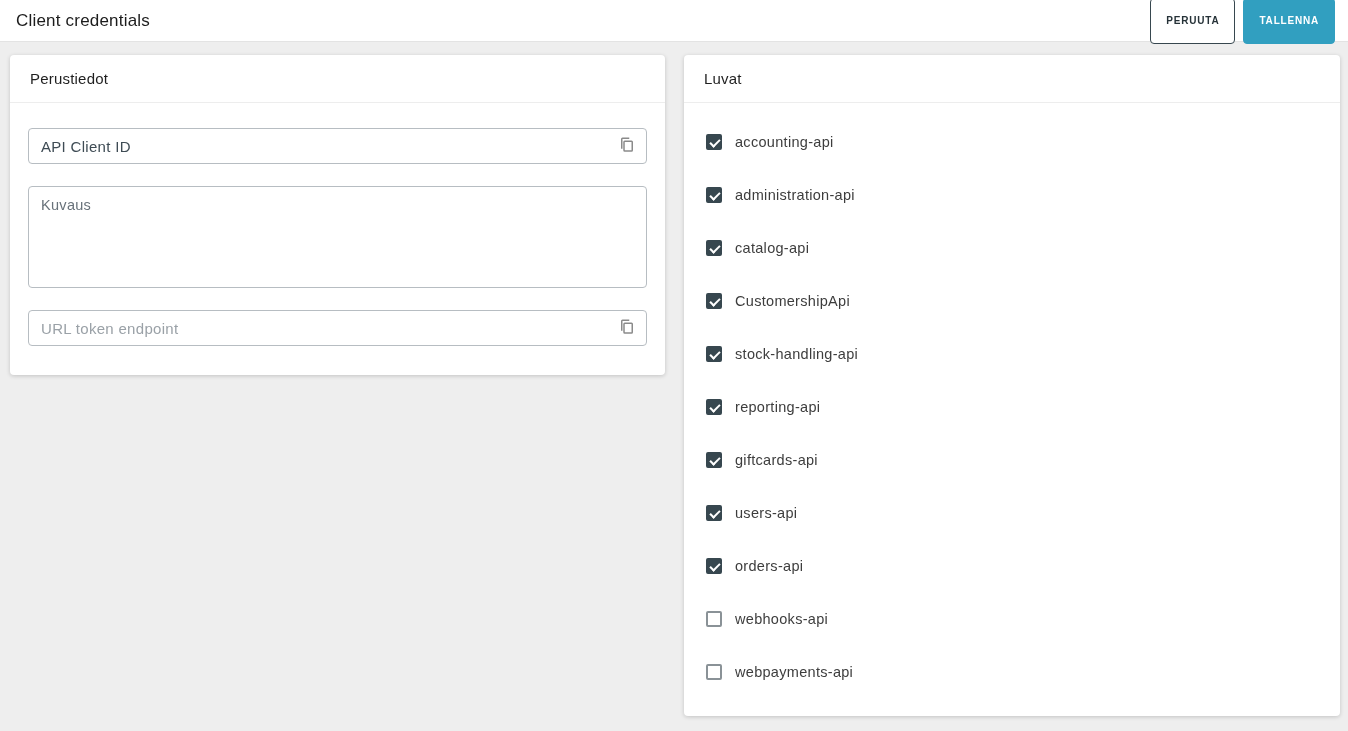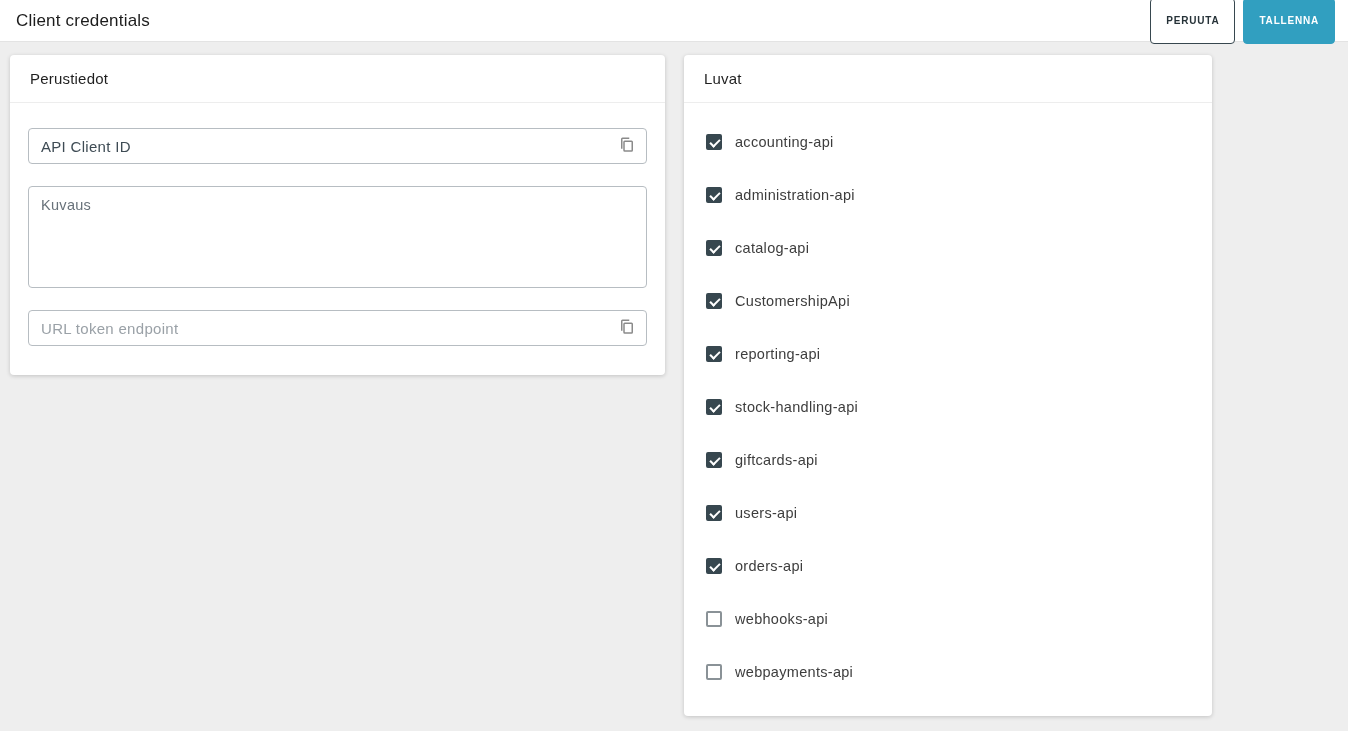--- a/index.html
+++ b/index.html
@@ -58,21 +58,21 @@
     align-items:flex-start;
     gap:19px;
     padding:13px 8px 0 10px;
   }
   .card {
     background:#ffffff;
     border-radius:4px;
     box-shadow:0 1px 4px rgba(0,0,0,0.18);
   }
   .card-basic { width:655px; }
-  .card-perms { width:528px; }
+  .card-perms { width:656px; }
   .card-header {
     height:48px;
     display:flex;
     align-items:center;
     padding:0 20px;
     font-size:15px;
     color:#1f1f1f;
     letter-spacing:0.2px;
     border-bottom:1px solid #ededed;
   }
@@ -230,26 +230,26 @@
           <span class="perm-label">catalog-api</span>
         </div>
 
         <div class="perm-row">
           <span class="checkbox checked"></span>
           <span class="perm-label">CustomershipApi</span>
         </div>
 
         <div class="perm-row">
           <span class="checkbox checked"></span>
+          <span class="perm-label">stock-handling-api</span>
+        </div>
+
+        <div class="perm-row">
+          <span class="checkbox checked"></span>
           <span class="perm-label">reporting-api</span>
-        </div>
-
-        <div class="perm-row">
-          <span class="checkbox checked"></span>
-          <span class="perm-label">stock-handling-api</span>
         </div>
 
         <div class="perm-row">
           <span class="checkbox checked"></span>
           <span class="perm-label">giftcards-api</span>
         </div>
 
         <div class="perm-row">
           <span class="checkbox checked"></span>
           <span class="perm-label">users-api</span>

